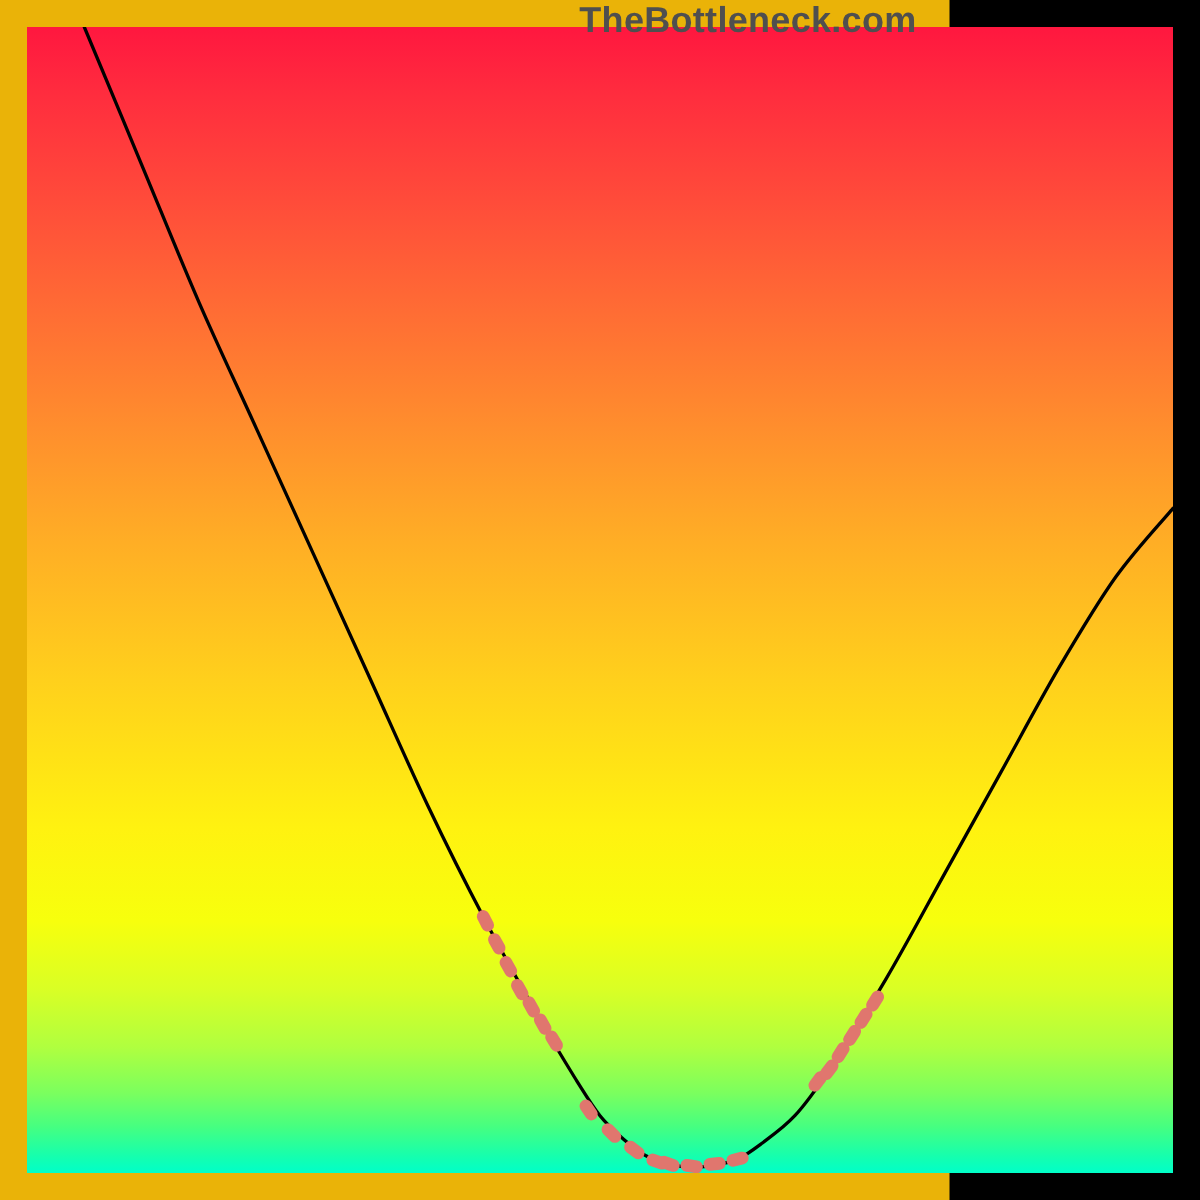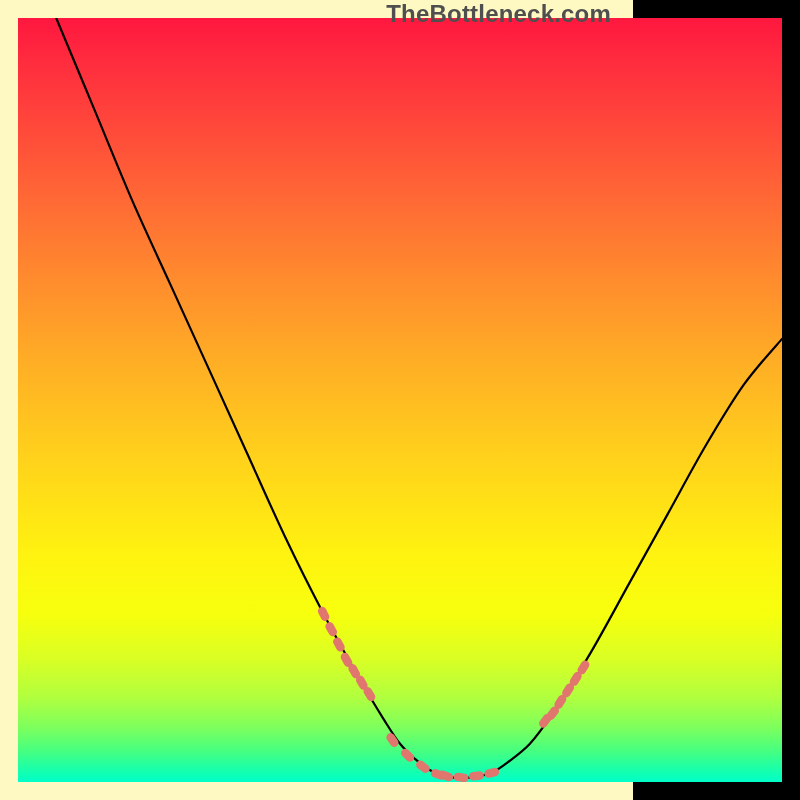--- a/index.html
+++ b/index.html
@@ -8,21 +8,21 @@
     width: 800px;
     height: 800px;
     background: #000;
     overflow: hidden;
     font-family: Arial, Helvetica, sans-serif;
   }
   .frame {
     position: absolute;
     left: 0; top: 0;
     width: 633px; height: 800px;
-    background: #fef9c3;
+    background: #eab308;
   }
   .plot {
     position: absolute;
     left: 18px;
     top: 18px;
     width: 764px;
     height: 764px;
     overflow: hidden;
   }
   .gradient {

